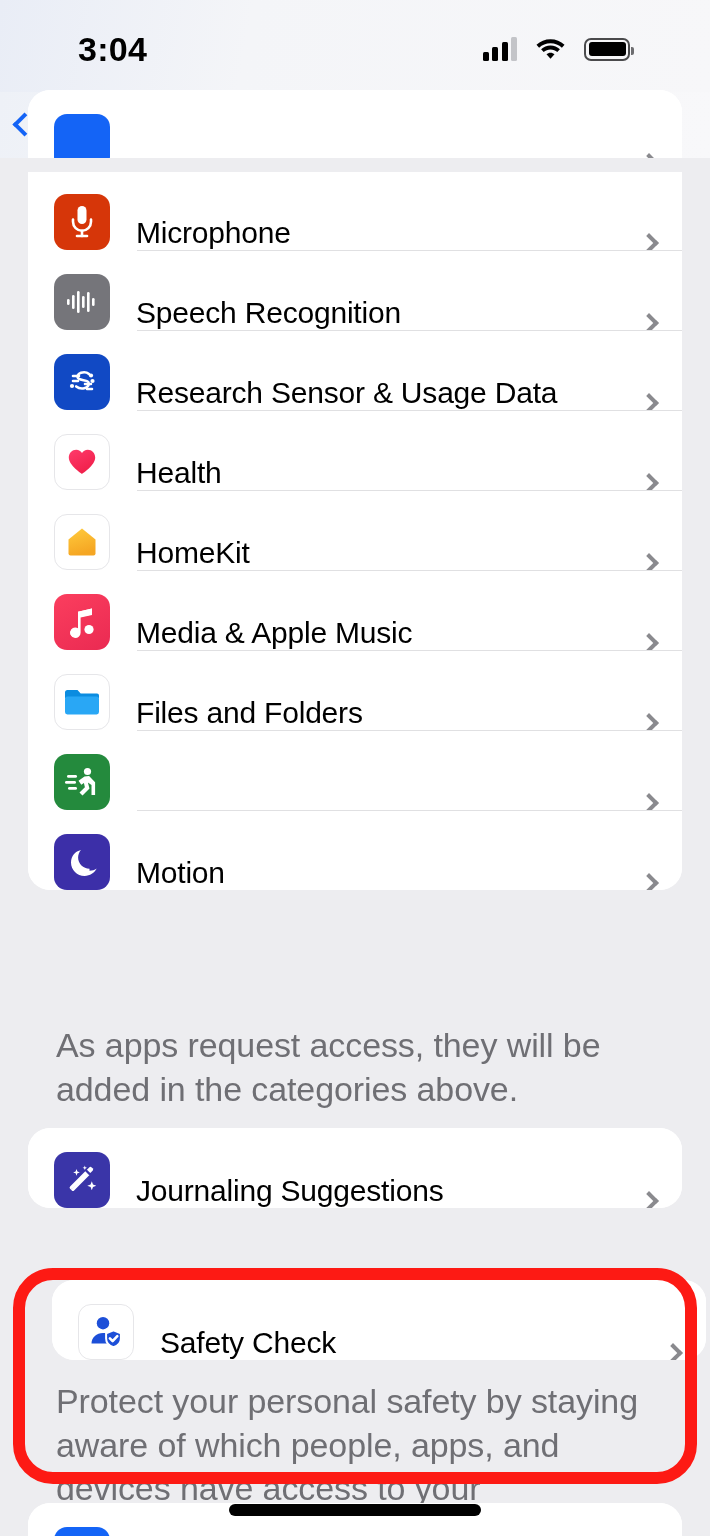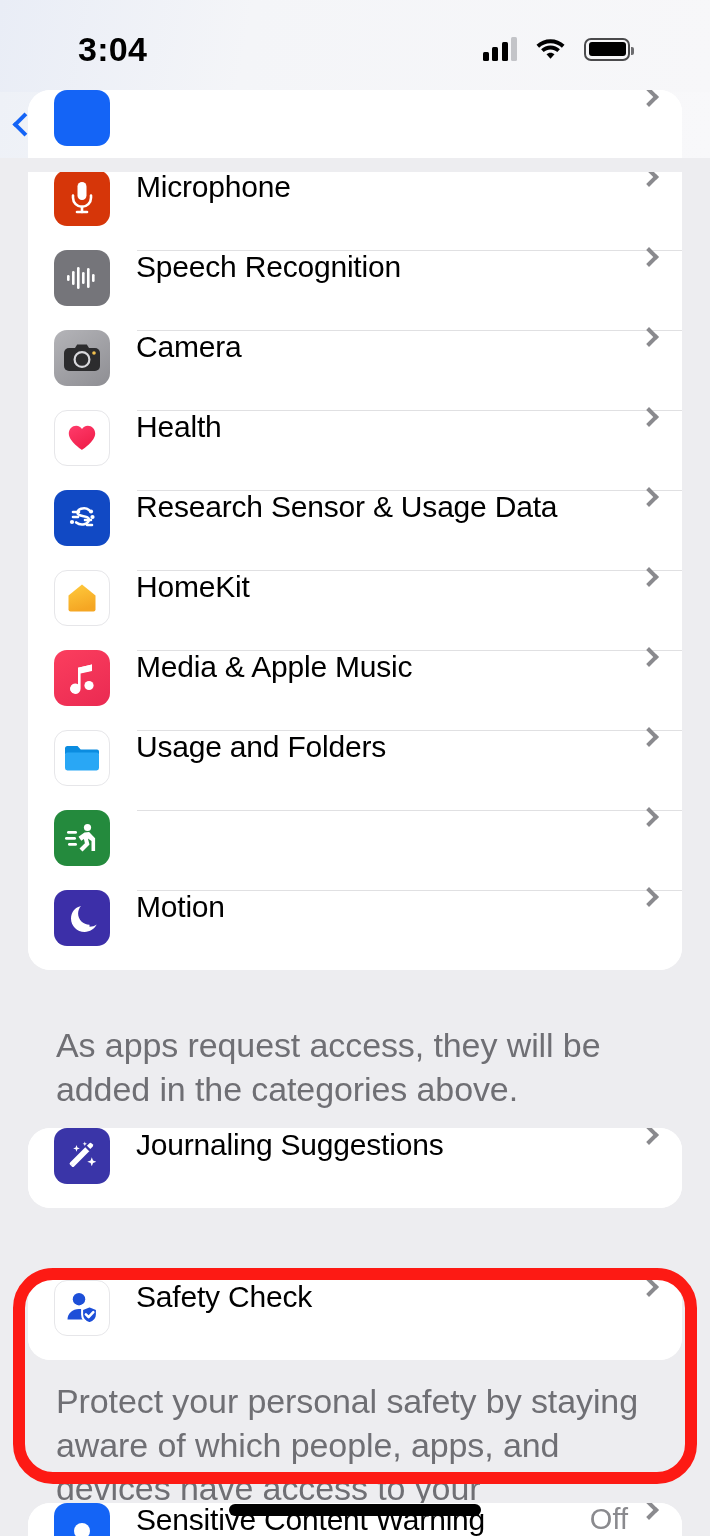--- a/index.html
+++ b/index.html
@@ -49,21 +49,21 @@
               text-underline-offset:5px; text-decoration-thickness:2px; }
   .navtitle{ font-size:31px; font-weight:700; color:#000; margin-left:56px;
              letter-spacing:-.2px; }
 
   
   .content{ position:absolute; top:158px; left:0; width:710px; height:1378px; }
 
   .card{ position:absolute; left:28px; width:654px; background:#fff;
          border-radius:22px; overflow:hidden; }
 
-  .row{ display:flex; align-items:flex-start; height:80px; padding-left:26px;
+  .row{ display:flex; align-items:flex-end; height:80px; padding-left:26px;
         padding-right:26px; position:relative; background:#fff; }
   .row + .row::before{ content:""; position:absolute; left:109px; right:0; top:0;
                        height:1px; background:#e0e0e2; }
 
   .icon{ width:56px; height:56px; border-radius:13px; flex:none;
          display:flex; align-items:center; justify-content:center;
          position:relative; }
   .icon svg{ display:block; }
   .label{ font-size:30px; color:#000; margin-left:26px; letter-spacing:-.2px;
           white-space:nowrap; }
@@ -151,68 +151,56 @@
             <rect x="17" y="9" width="2.6" height="12" rx="1.3"></rect>
             <rect x="22" y="5" width="2.6" height="20" rx="1.3"></rect>
             <rect x="27" y="11" width="2.6" height="8" rx="1.3"></rect>
           </g>
         </svg>
       </span>
       <span class="label">Speech Recognition</span>
       <span class="rchev"></span>
     </div>
 
-    <div class="row">
-      <span class="icon" style="background:linear-gradient(145deg,#b4b4b8,#8e8e93);">
-        <svg width="38" height="30" viewBox="0 0 38 30">
-          <rect x="1" y="5" width="36" height="23" rx="5" fill="#2c2c2e"></rect>
-          <path d="M12 5l2.2-3.4h9.6L26 5z" fill="#2c2c2e"></path>
-          <circle cx="19" cy="16.5" r="7.4" fill="#2c2c2e" stroke="#d8d8dc" stroke-width="2.2"></circle>
-          <circle cx="31" cy="10" r="1.8" fill="#f2c14e"></circle>
-        </svg>
-      </span>
-      <span class="label">Camera</span>
+
+    <div class="row">
+      <span class="icon" style="background:#1149c4;">
+        <svg width="36" height="36" viewBox="0 0 36 36">
+          <g stroke="#fff" stroke-width="2.6" fill="none" stroke-linecap="round">
+            <path d="M25 10c-2-1.6-5-2.2-8-1.2-3.4 1.1-4.6 4.2-2.2 6 2.6 1.9 8 0.9 9.6 3.3 1.5 2.3-0.6 5.4-4.2 6.1-3 0.6-6-0.2-8-1.8"></path>
+            <path d="M9 12h6M9 17h5M21 20h6M23 25h5"></path>
+          </g>
+          <g fill="#fff">
+            <circle cx="27" cy="11.5" r="2.1"></circle>
+              <circle cx="28.5" cy="17" r="2.1"></circle>
+            <circle cx="8" cy="22" r="2.1"></circle>
+          </g>
+        </svg>
+      </span>
+      <span class="label">Research Sensor &amp; Usage Data</span>
       <span class="rchev"></span>
     </div>
 
     <div class="row">
       <span class="icon" style="background:#fff;border:1.5px solid #e6e6e9;">
         <svg width="30" height="28" viewBox="0 0 30 28">
           <defs>
               <linearGradient id="hg" x1="0" y1="0" x2="0.6" y2="1">
             <stop offset="0" stop-color="#ff3b6b"></stop>
                 <stop offset="1" stop-color="#f01f4a"></stop>
           </linearGradient>
             </defs>
           <path d="M15 26S1.8 17.6 1.8 9.6C1.8 5 5.2 1.8 9.2 1.8c2.6 0 4.7 1.4 5.8 3.3 1.1-1.9 3.2-3.3 5.8-3.3 4 0 7.4 3.2 7.4 7.8C28.2 17.6 15 26 15 26z" fill="url(#hg)"></path>
         </svg>
       </span>
       <span class="label">Health</span>
       <span class="rchev"></span>
     </div>
 
     <div class="row">
-      <span class="icon" style="background:#1149c4;">
-        <svg width="36" height="36" viewBox="0 0 36 36">
-          <g stroke="#fff" stroke-width="2.6" fill="none" stroke-linecap="round">
-            <path d="M25 10c-2-1.6-5-2.2-8-1.2-3.4 1.1-4.6 4.2-2.2 6 2.6 1.9 8 0.9 9.6 3.3 1.5 2.3-0.6 5.4-4.2 6.1-3 0.6-6-0.2-8-1.8"></path>
-            <path d="M9 12h6M9 17h5M21 20h6M23 25h5"></path>
-          </g>
-          <g fill="#fff">
-            <circle cx="27" cy="11.5" r="2.1"></circle>
-              <circle cx="28.5" cy="17" r="2.1"></circle>
-            <circle cx="8" cy="22" r="2.1"></circle>
-          </g>
-        </svg>
-      </span>
-      <span class="label">Research Sensor &amp; Usage Data</span>
-      <span class="rchev"></span>
-    </div>
-
-    <div class="row">
       <span class="icon" style="background:#fff;border:1.5px solid #e6e6e9;">
         <svg width="34" height="34" viewBox="0 0 34 34">
           <defs>
               <linearGradient id="hk" x1="0" y1="0" x2="0.3" y2="1">
             <stop offset="0" stop-color="#ffcb3d"></stop>
                 <stop offset="1" stop-color="#f5a623"></stop>
           </linearGradient>
             </defs>
           <path d="M17 3.5L3.5 14.4v14.1a2 2 0 0 0 2 2h23a2 2 0 0 0 2-2V14.4z" fill="url(#hk)"></path>
         </svg>
@@ -234,21 +222,21 @@
       <span class="rchev"></span>
     </div>
 
     <div class="row">
       <span class="icon" style="background:#fff;border:1.5px solid #e6e6e9;">
         <svg width="38" height="32" viewBox="0 0 38 32">
           <path d="M2 6.5a2.5 2.5 0 0 1 2.5-2.5h10l3.2 3.6H34a2 2 0 0 1 2 2v3H2z" fill="#0b8ce0"></path>
           <rect x="2" y="10.5" width="34" height="18" rx="2.4" fill="#29a7f5"></rect>
         </svg>
       </span>
-      <span class="label">Usage and Folders</span>
+      <span class="label">Files and Folders</span>
       <span class="rchev"></span>
     </div>
 
     <div class="row">
       <span class="icon" style="background:#248a3d;">
         <svg width="38" height="34" viewBox="0 0 38 34">
           <g fill="#fff">
             <circle cx="24.5" cy="6.5" r="3.6"></circle>
             <path d="M21.5 11.5l-6 4.2 2.8 4 2.6-1.6 1 4.1-5.4 5.3 3 3 7-7-1.6-6 3.6 2.4V30h3.6V17.3l-6-6.4z"></path>
             <rect x="4" y="10" width="10" height="2.8" rx="1.4"></rect>
@@ -285,21 +273,21 @@
             <path d="M26.8 18.2l1.2 3.3 3.3 1.2-3.3 1.2-1.2 3.3-1.2-3.3-3.3-1.2 3.3-1.2z"></path>
             <path d="M19.8 2.6l.6 1.6 1.6.6-1.6.6-.6 1.6-.6-1.6-1.6-.6 1.6-.6z"></path>
           </g>
         </svg>
       </span>
       <span class="label">Journaling Suggestions</span>
       <span class="rchev"></span>
     </div>
   </div>
 
-  <div class="card" style="top:1122px;">
+  <div class="card" style="top:1122px;margin-left:24px;">
     <div class="row">
       <span class="icon" style="background:#fff;border:1.5px solid #e6e6e9;">
         <svg width="36" height="34" viewBox="0 0 36 34">
           <circle cx="15" cy="8.2" r="6.2" fill="#1d4fd8"></circle>
           <path d="M3.5 28.5c0-6.2 5.1-10.4 11.5-10.4 2.4 0 4.6.6 6.4 1.6v8.8z" fill="#1d4fd8"></path>
           <path d="M25.5 15.4l7.4 2.8v5.2c0 4.2-3.1 7.4-7.4 8.8-4.3-1.4-7.4-4.6-7.4-8.8v-5.2z" fill="#1d4fd8" stroke="#fff" stroke-width="2"></path>
           <path d="M21.9 23.4l2.7 2.7 4.7-5" stroke="#fff" stroke-width="2.6" fill="none" stroke-linecap="round" stroke-linejoin="round"></path>
         </svg>
       </span>
       <span class="label">Safety Check</span>

